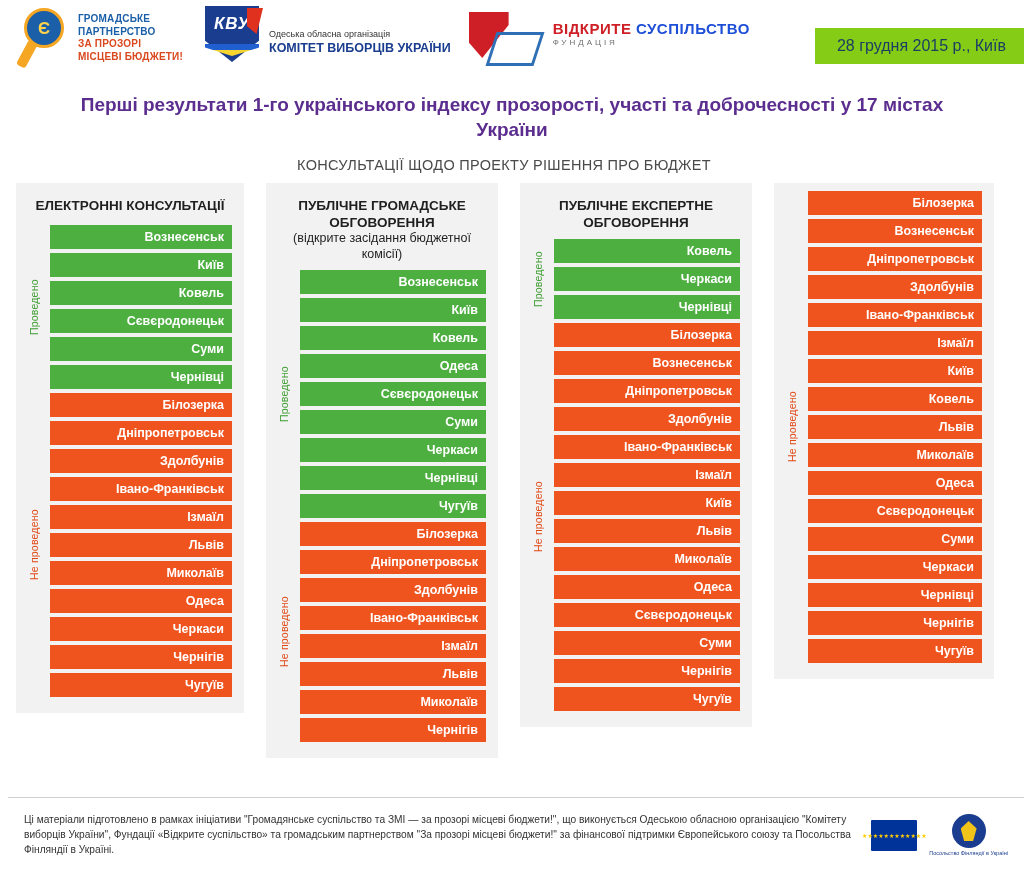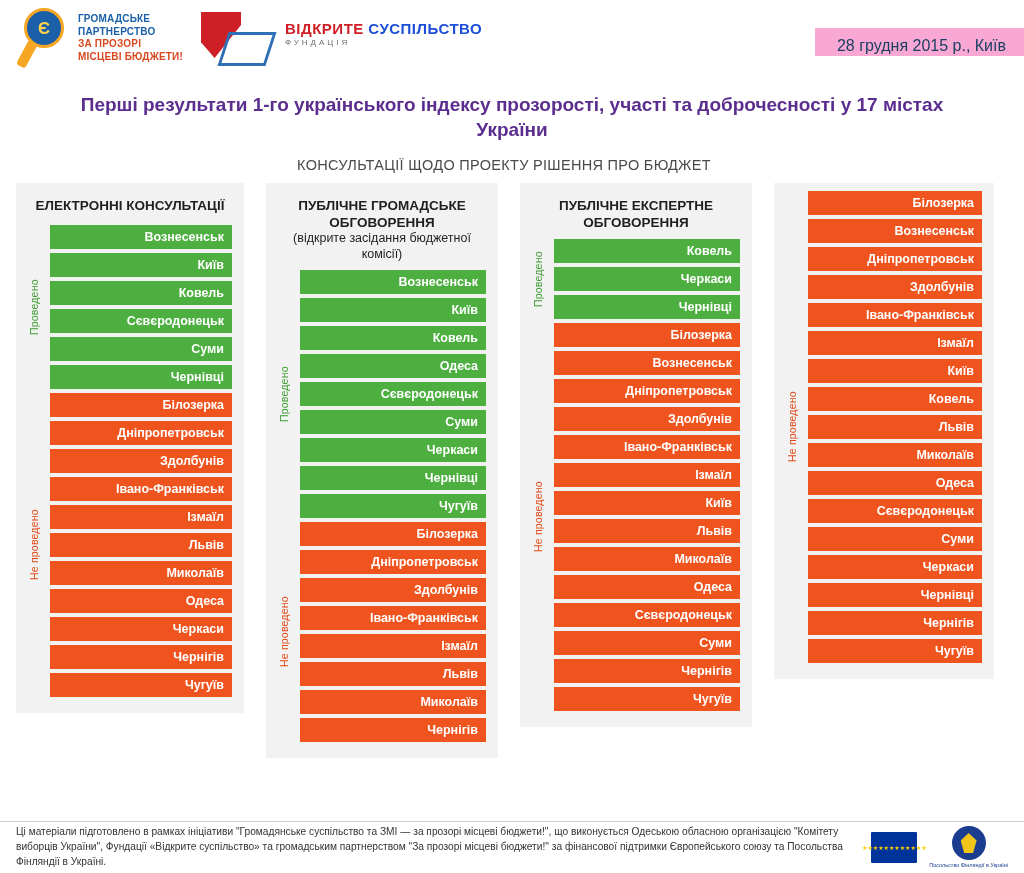--- a/index.html
+++ b/index.html
@@ -93,23 +93,23 @@
     border:3px solid #2f6fb5;
     transform:skewX(-18deg);
   }
   .logo3-text { padding-top:8px; }
   .logo3-text .a { color:#cf1f26; font-size:15px; font-weight:bold; letter-spacing:.5px;}
   .logo3-text .b { color:#1d4ed8; font-size:15px; font-weight:bold; letter-spacing:.5px;}
   .logo3-text .c { color:#6d6e71; font-size:8px; letter-spacing:3px; }
 
   .datebox {
     position:absolute; right:0; top:28px;
-    background:#f9a8d4; color:#1a3f63;
+    background:#84cc16; color:#1a3f63;
     font-size:16px;
-    padding:9px 18px 1px 22px;
+    padding:9px 18px 9px 22px;
   }
 
   
   .title {
     text-align:center;
     color:#5b2d8e;
     font-size:19px;
     font-weight:bold;
     line-height:1.33;
     padding:6px 60px 0 60px;
@@ -175,22 +175,22 @@
     text-align:center;
     letter-spacing:.2px;
     white-space:nowrap;
   }
   .vlabel.green { color:#3f9e33; }
   .vlabel.orange { color:#e04a17; }
 
   
   .footer {
     position:absolute;
-    left:0; right:0; bottom:0;
-    height:52px;
+    left:8px; right:0; bottom:0;
+    height:76px;
     border-top:1px solid #cfcfcf;
     display:flex;
     align-items:center;
     padding:0 16px;
     gap:14px;
   }
   .footer-text {
     font-size:10.2px;
     line-height:1.45;
     color:#333;
@@ -232,20 +232,33 @@
           </div>
       </div>
       <div class="logo1-text">
         <div class="l1">ГРОМАДСЬКЕ</div>
         <div class="l1">ПАРТНЕРСТВО</div>
         <div class="l2">ЗА ПРОЗОРІ</div>
         <div class="l2">МІСЦЕВІ БЮДЖЕТИ!</div>
       </div>
     </div>
 
+    <div class="logo2">
+      <div class="logo2-mark">
+        <div class="logo2-shield">
+            <div class="kvu">КВУ</div>
+          </div>
+        <div class="logo2-flag"></div>
+        <div class="logo2-red"></div>
+      </div>
+      <div class="logo2-text">
+        <div class="t1">Одеська обласна організація</div>
+        <div class="t2">КОМІТЕТ ВИБОРЦІВ УКРАЇНИ</div>
+      </div>
+    </div>
 
     <div class="logo3">
       <div class="logo3-mark">
         <div class="logo3-red"></div>
         <div class="logo3-blue"></div>
       </div>
       <div class="logo3-text">
         <span class="a">ВІДКРИТЕ</span>
         <span class="b">СУСПІЛЬСТВО</span>
         <div class="c">ФУНДАЦІЯ</div>

